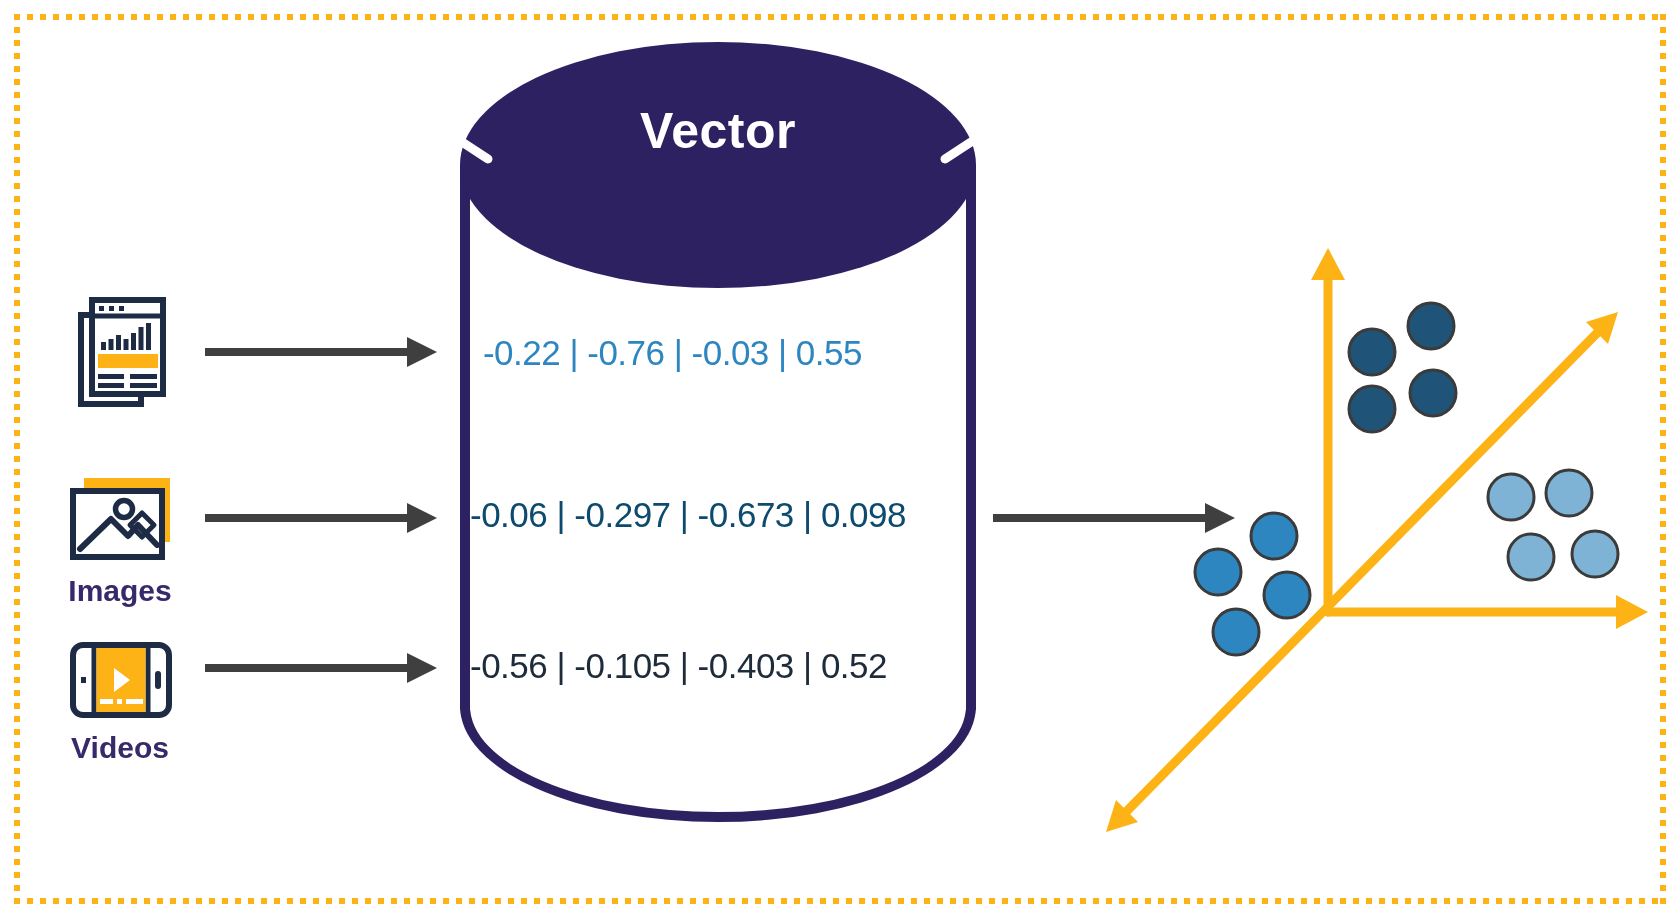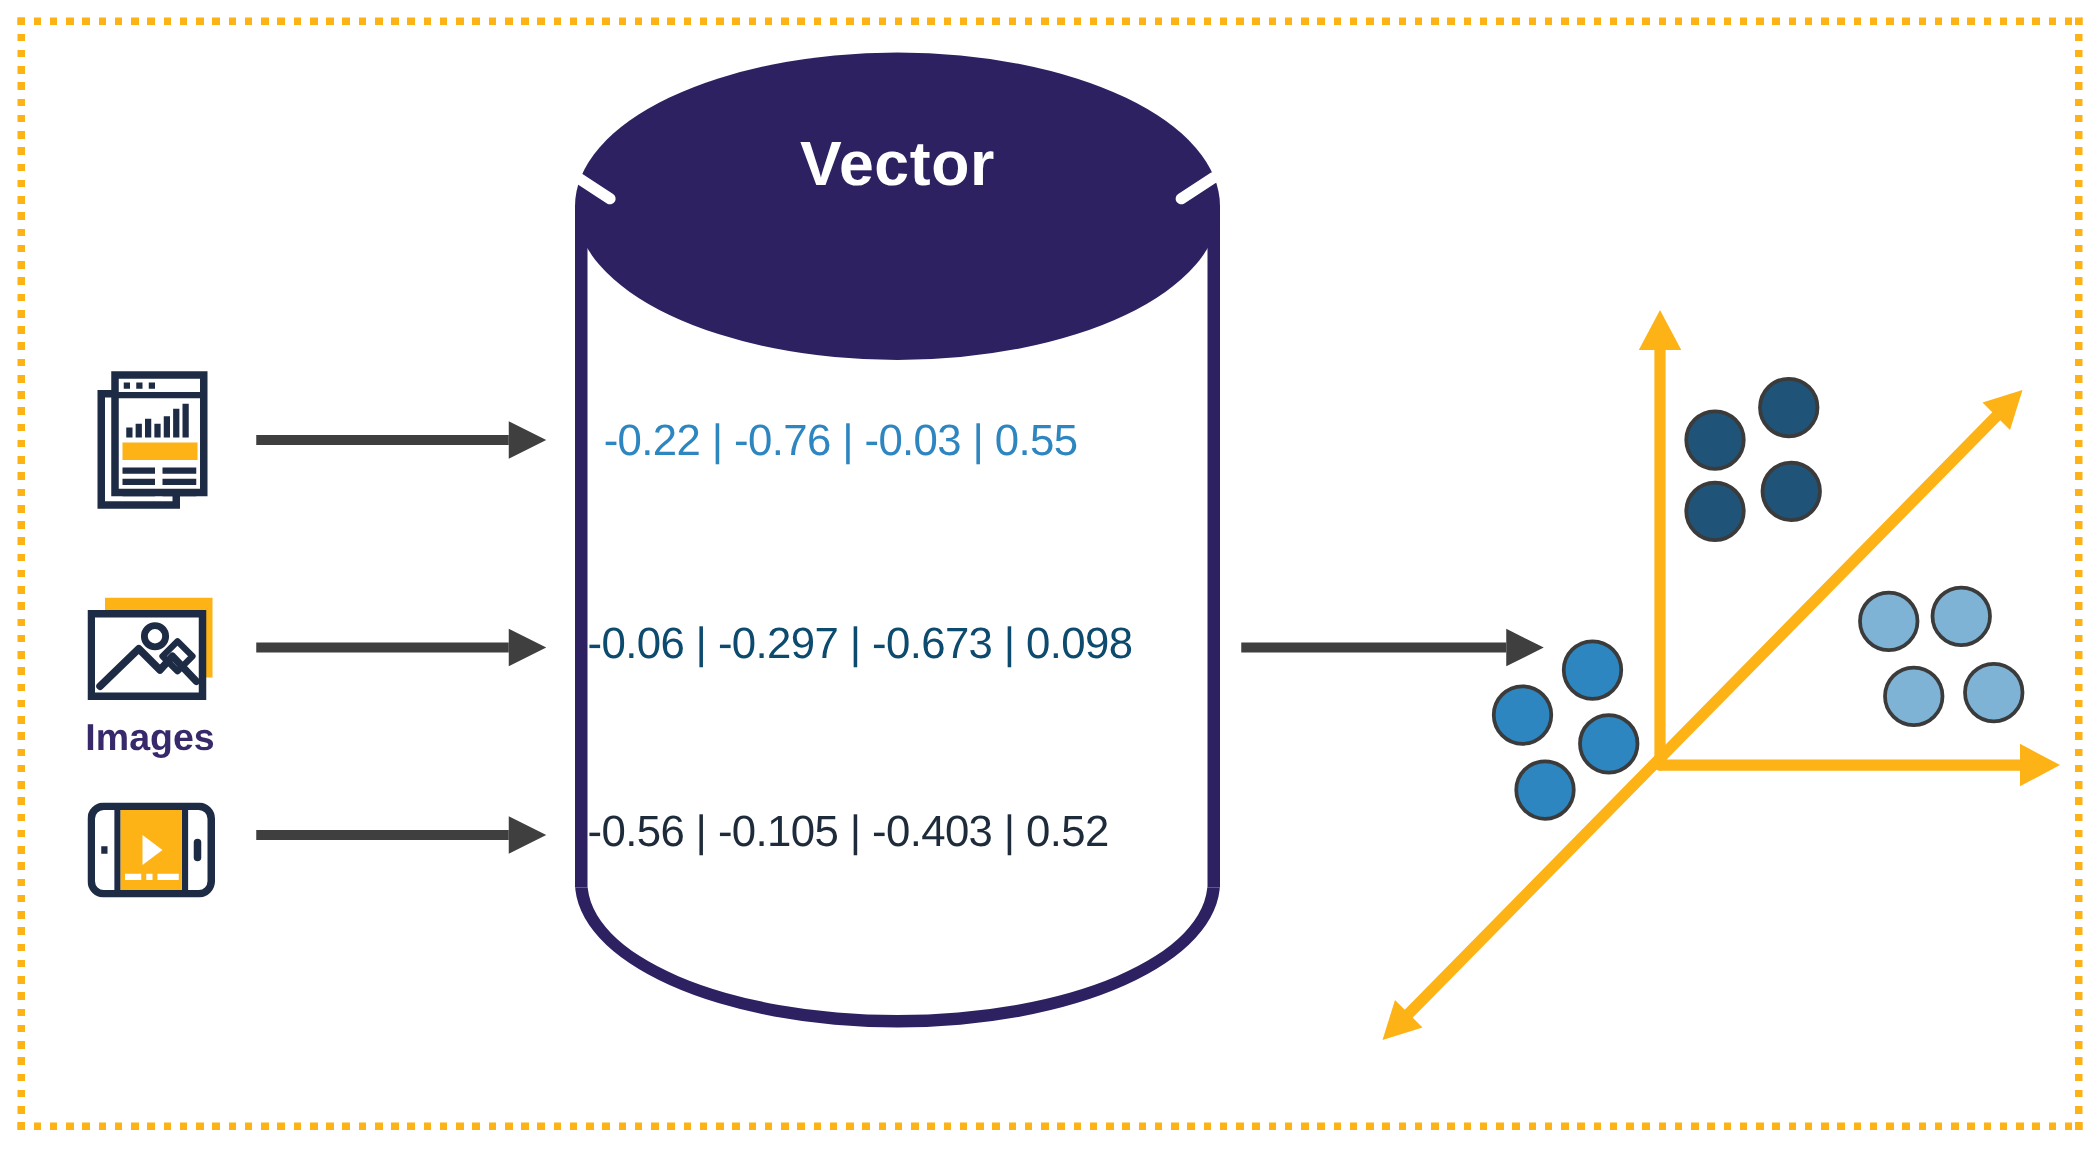--- a/index.html
+++ b/index.html
@@ -153,20 +153,21 @@
     <line x1="24" y1="4" x2="24" y2="72" stroke="#1d2b45" stroke-width="5"></line>
     <line x1="78" y1="4" x2="78" y2="72" stroke="#1d2b45" stroke-width="5"></line>
     <rect x="26.5" y="6" width="49" height="64" fill="#fdb216"></rect>
     <path d="M 44 26 L 60 38 L 44 50 Z" fill="#ffffff"></path>
     <rect x="30" y="57" width="13" height="5" fill="#ffffff"></rect>
     <rect x="47" y="57" width="5" height="5" fill="#ffffff"></rect>
     <rect x="56" y="57" width="17" height="5" fill="#ffffff"></rect>
     <rect x="11" y="35" width="5" height="6" fill="#1d2b45"></rect>
     <rect x="85" y="29" width="6" height="18" rx="3" fill="#1d2b45"></rect>
   </svg>
+  <div class="src-label lbl-2">Videos</div>
 
   <div class="arrow arrow-0">
     <div class="shaft"></div>
     <div class="head"></div>
   </div>
   <div class="arrow arrow-1">
     <div class="shaft"></div>
     <div class="head"></div>
   </div>
   <div class="arrow arrow-2">

